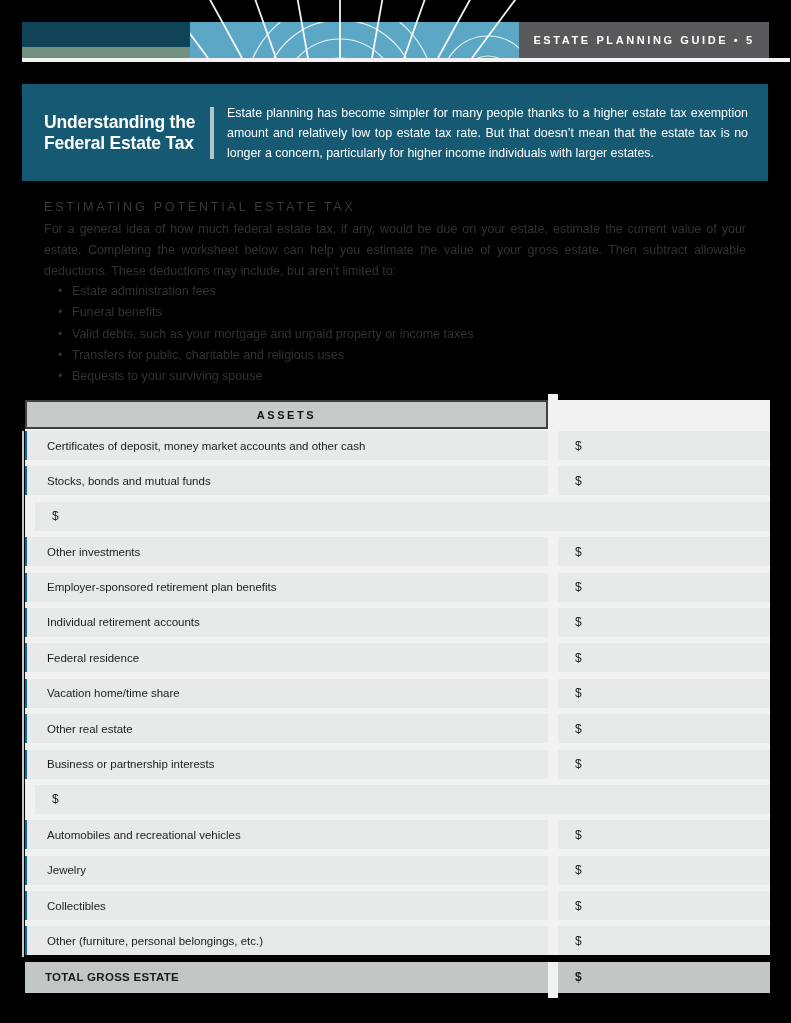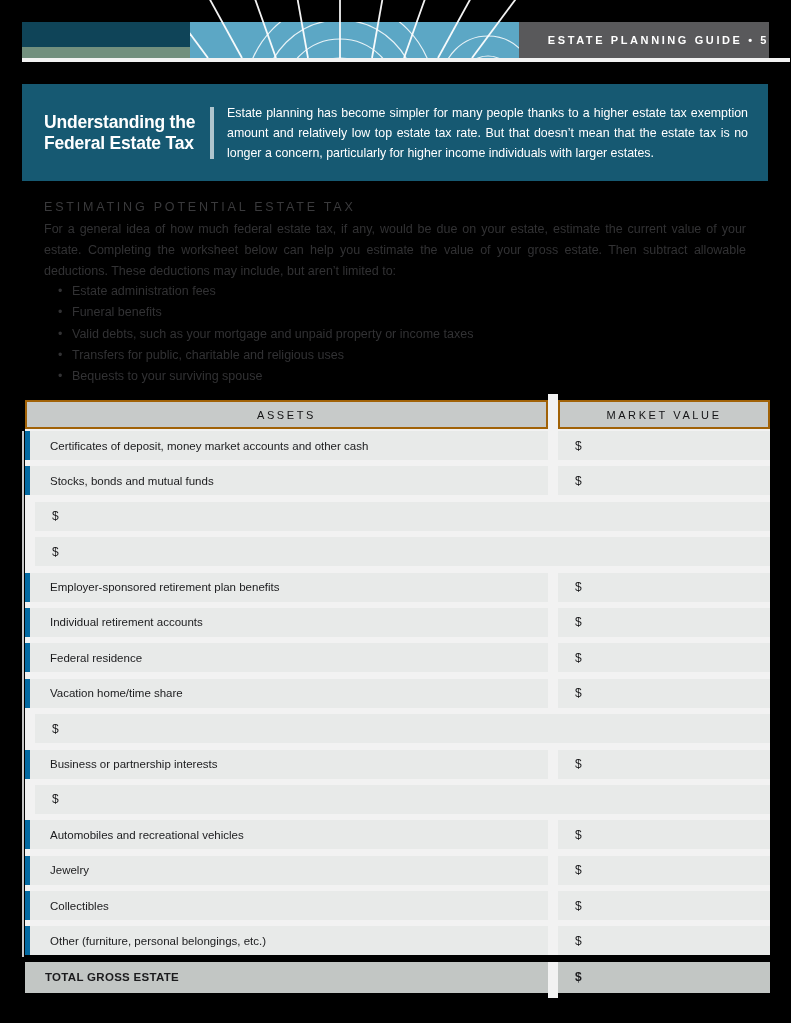--- a/index.html
+++ b/index.html
@@ -5,21 +5,21 @@
   html,body{margin:0;padding:0;background:#000;}
   .page{position:relative;width:791px;height:1023px;background:var(--page_bg,#000);
         font-family:"Liberation Sans",sans-serif;overflow:hidden;}
 
   
   .topbar{position:absolute;left:22px;top:22px;width:747px;height:36px;display:flex;}
   .tb-left{width:168px;display:flex;flex-direction:column;}
   .tb-navy{height:25px;background:var(--navy,#0F4458);}
   .tb-sage{flex:1;background:var(--sage,#72907E);}
   .tb-blue{width:329px;background:var(--pattern_blue,#5CA7C5);}
-  .tb-gray{flex:1;background:var(--bar_gray,#59595B);display:flex;align-items:center;justify-content:flex-end;}
+  .tb-gray{flex:1;background:var(--bar_gray,#59595B);display:flex;align-items:center;justify-content:center;}
   .tb-gray span{color:#fff;font-size:11px;font-weight:bold;letter-spacing:2.6px;white-space:nowrap;}
   .deco{position:absolute;left:190px;top:0;width:329px;height:58px;pointer-events:none;}
   .white-strip{position:absolute;left:22px;top:58px;width:768px;height:4px;background:var(--strip_white,#F2F2F2);}
 
   
   .intro{position:absolute;left:22px;top:84px;width:746px;height:97px;
          background:var(--intro_teal,#165972);display:flex;align-items:center;}
   .intro-title{width:188px;padding-left:22px;box-sizing:border-box;color:#fff;
                font-size:17.5px;font-weight:bold;line-height:21px;letter-spacing:-0.2px;}
   .intro-divider{width:4px;height:52px;background:var(--divider,#AEC5CE);flex:none;}
@@ -32,31 +32,31 @@
   .section-body{position:absolute;left:44px;top:219px;width:702px;margin:0;
                 color:var(--body_text,#323234);font-size:12.5px;line-height:21px;text-align:justify;}
   .bullets{position:absolute;left:58px;top:281px;width:690px;margin:0;padding:0;list-style:none;
            color:var(--body_text,#323234);font-size:12.5px;}
   .bullets li{line-height:21.3px;position:relative;padding-left:14px;}
   .bullets .dot{position:absolute;left:0;top:0;}
 
   
   .worksheet{position:absolute;left:25px;top:400px;width:745px;}
   .ws-header{display:flex;background:var(--strip_white,#F2F2F2);height:29px;}
-  .ws-hcell{box-sizing:border-box;border:2px solid #a16207;background:var(--th_bg,#C7CAC9);
-            display:flex;align-items:center;justify-content:center;font-size:11px;font-weight:normal;
+  .ws-hcell{box-sizing:border-box;border:2px solid #404040;background:var(--th_bg,#C7CAC9);
+            display:flex;align-items:center;justify-content:center;font-size:11px;font-weight:bold;
             letter-spacing:2.6px;color:#141416;}
   .ws-hcell.assets{width:523px;}
   .ws-hgap{width:10px;}
   .ws-hcell.value{flex:1;}
   .ws-body{background:var(--strip_white,#F2F2F2);padding-top:2px;}
   .ws-row{display:flex;height:29px;margin-bottom:6.4px;}
   .cell-label{box-sizing:border-box;width:523px;background:var(--row_bg,#E8EAE9);display:flex;
               align-items:center;padding-left:20px;font-size:11.5px;color:#1b1b1d;
-              border-left:5px solid #0369a1;}
+              border-left:2px solid #0369a1;}
   .cell-value{flex:1;margin-left:10px;background:var(--row_bg,#E8EAE9);display:flex;
               align-items:center;padding-left:17px;font-size:12px;color:#1b1b1d;}
   .ws-total{display:flex;height:31px;margin-top:2px;background:var(--strip_white,#F2F2F2);}
   .ws-total .cell-label{background:var(--total_bg,#C2C6C4);font-weight:bold;letter-spacing:.3px;border-left:none;}
   .ws-total .cell-value{background:var(--total_bg,#C2C6C4);font-weight:bold;}
   .notch{position:absolute;left:523px;width:10px;background:var(--strip_white,#F2F2F2);}
   .notch-top{top:-6px;height:6px;}
   .notch-bottom{bottom:-5px;height:5px;}
   .ws-left-line{position:absolute;left:-3px;top:31px;height:526px;width:2px;background:#e9e9e9;opacity:.85;}
 </style>
@@ -142,56 +142,57 @@
     </li>
     </ul>
 
   <div class="worksheet">
     <div class="notch notch-top"></div>
     <div class="ws-left-line"></div>
 
     <div class="ws-header">
       <div class="ws-hcell assets">ASSETS</div>
       <div class="ws-hgap"></div>
-      <div class="ws-hcell value">MARKET VALUE</div>
     </div>
 
     <div class="ws-body">
 
     <div class="ws-row">
         <div class="cell-label">Certificates of deposit, money market accounts and other cash</div>
         <div class="cell-value">$</div>
       </div>
         <div class="ws-row">
         <div class="cell-label">Stocks, bonds and mutual funds</div>
         <div class="cell-value">$</div>
       </div>
         <div class="ws-row">
         <div class="cell-value">$</div>
       </div>
         <div class="ws-row">
+        <div class="cell-label">Other investments</div>
         <div class="cell-value">$</div>
       </div>
         <div class="ws-row">
         <div class="cell-label">Employer-sponsored retirement plan benefits</div>
         <div class="cell-value">$</div>
       </div>
         <div class="ws-row">
         <div class="cell-label">Individual retirement accounts</div>
         <div class="cell-value">$</div>
       </div>
         <div class="ws-row">
         <div class="cell-label">Federal residence</div>
         <div class="cell-value">$</div>
       </div>
         <div class="ws-row">
         <div class="cell-label">Vacation home/time share</div>
         <div class="cell-value">$</div>
       </div>
         <div class="ws-row">
+        <div class="cell-label">Other real estate</div>
         <div class="cell-value">$</div>
       </div>
         <div class="ws-row">
         <div class="cell-label">Business or partnership interests</div>
         <div class="cell-value">$</div>
       </div>
         <div class="ws-row">
         <div class="cell-value">$</div>
       </div>
         <div class="ws-row">

